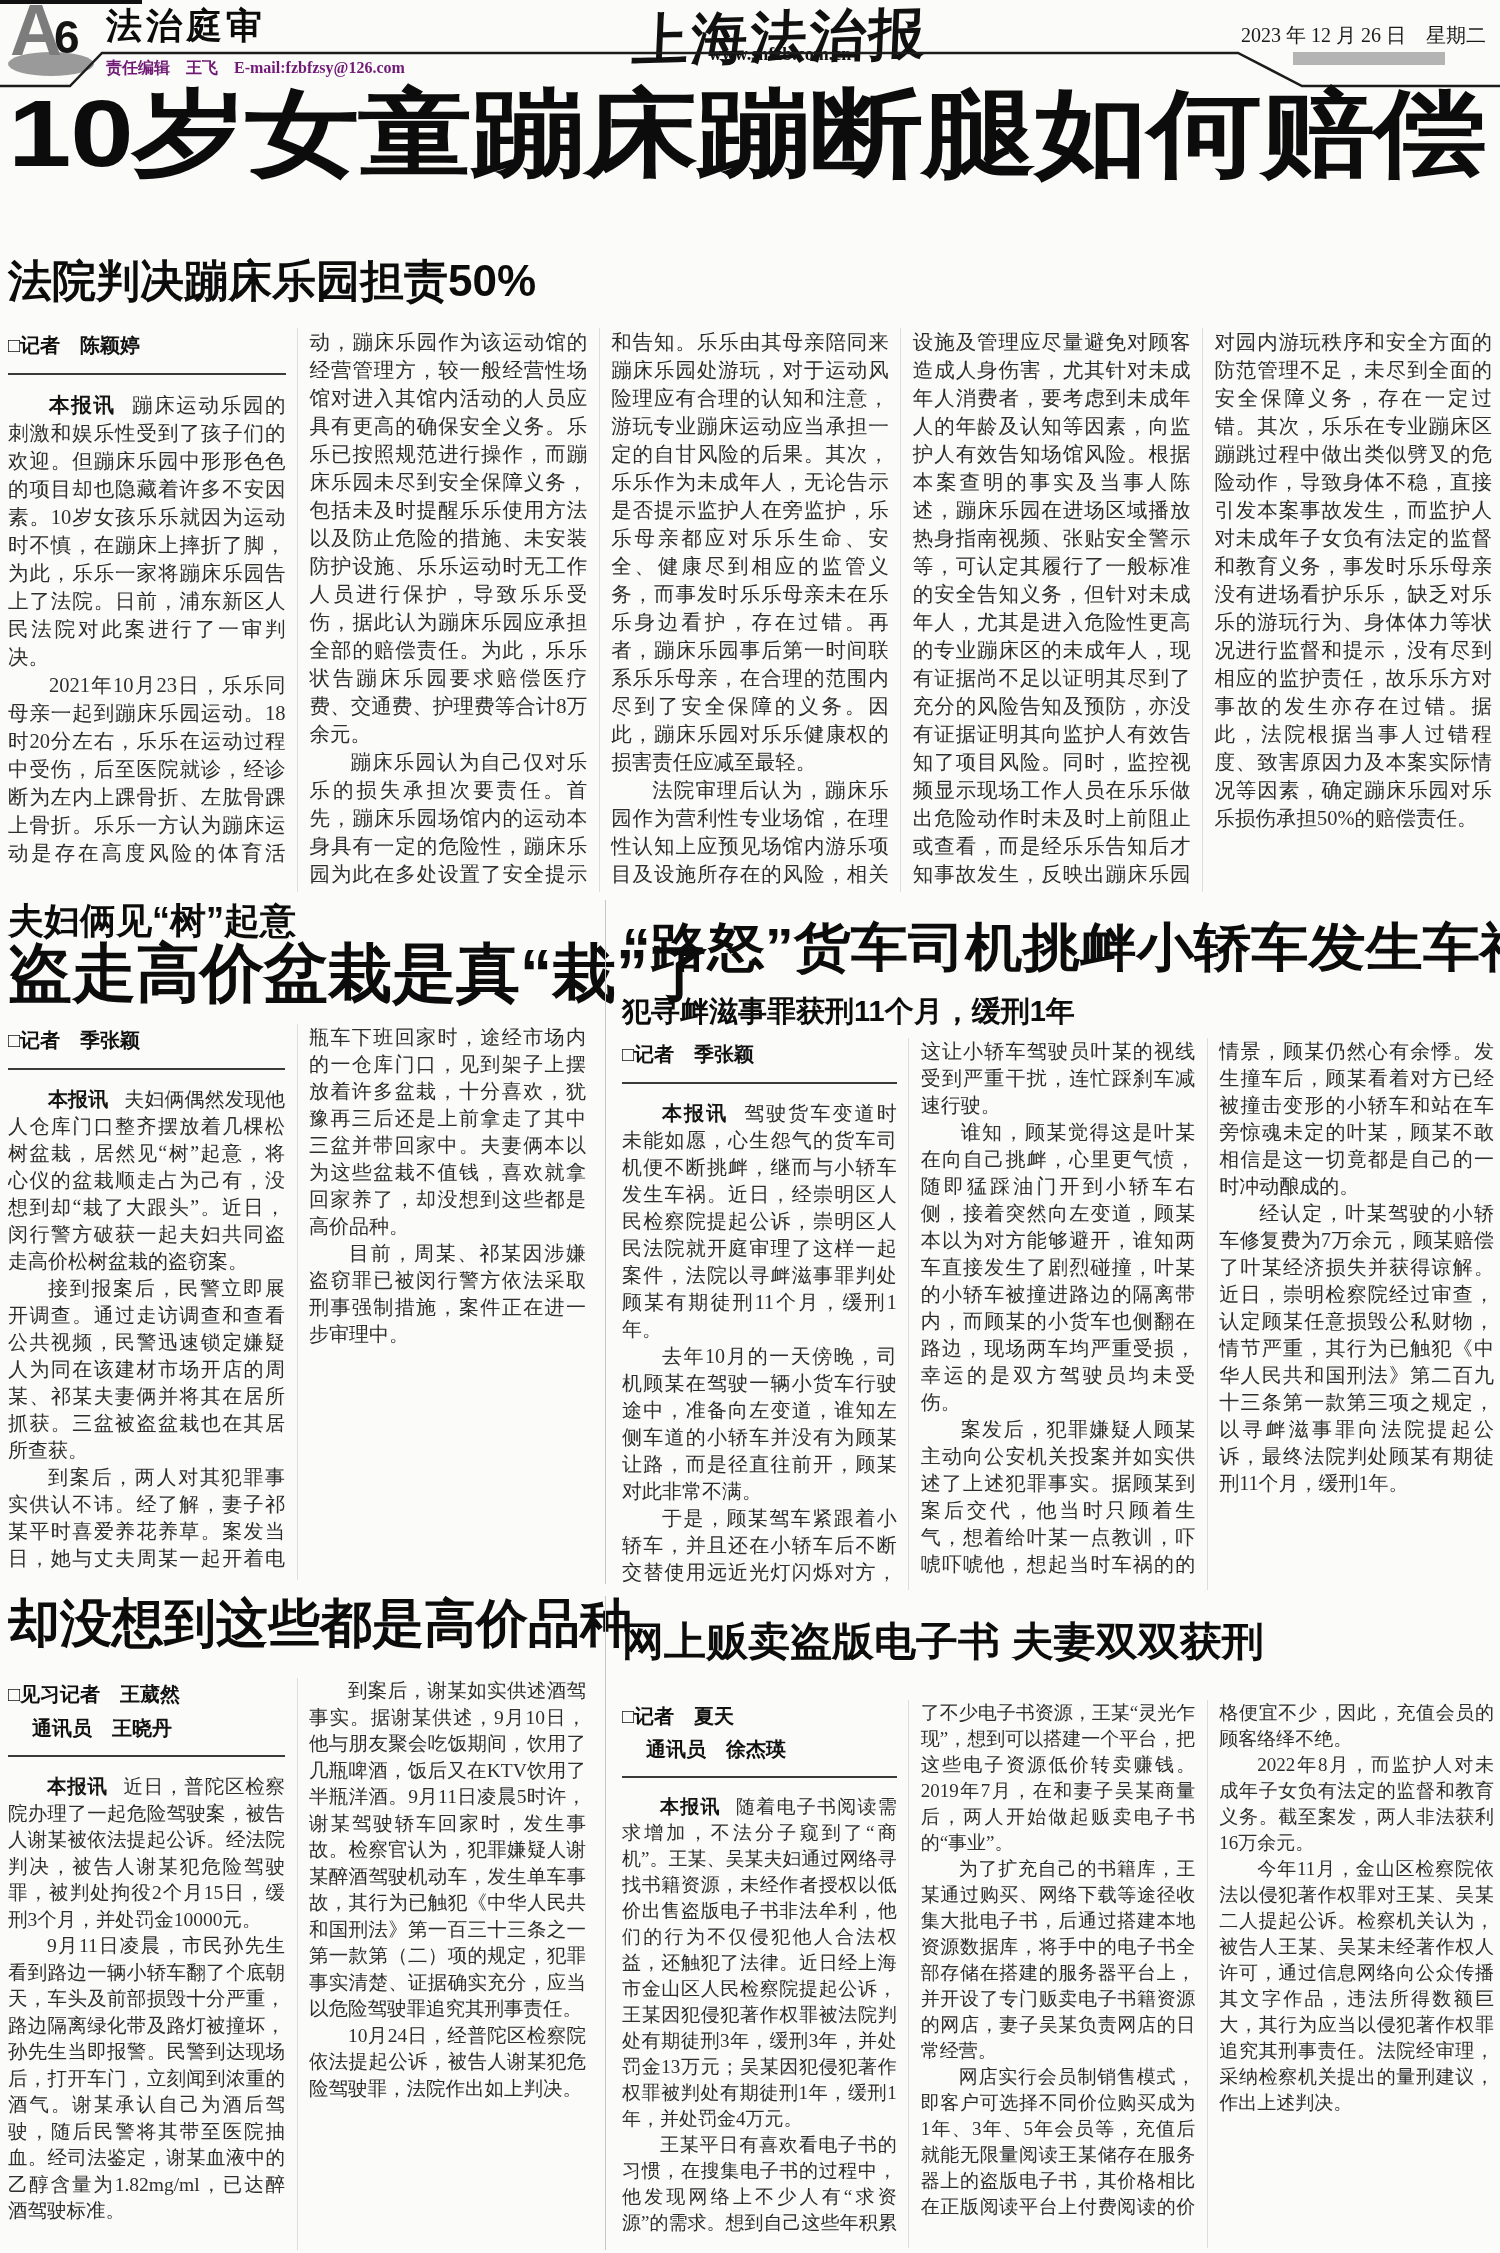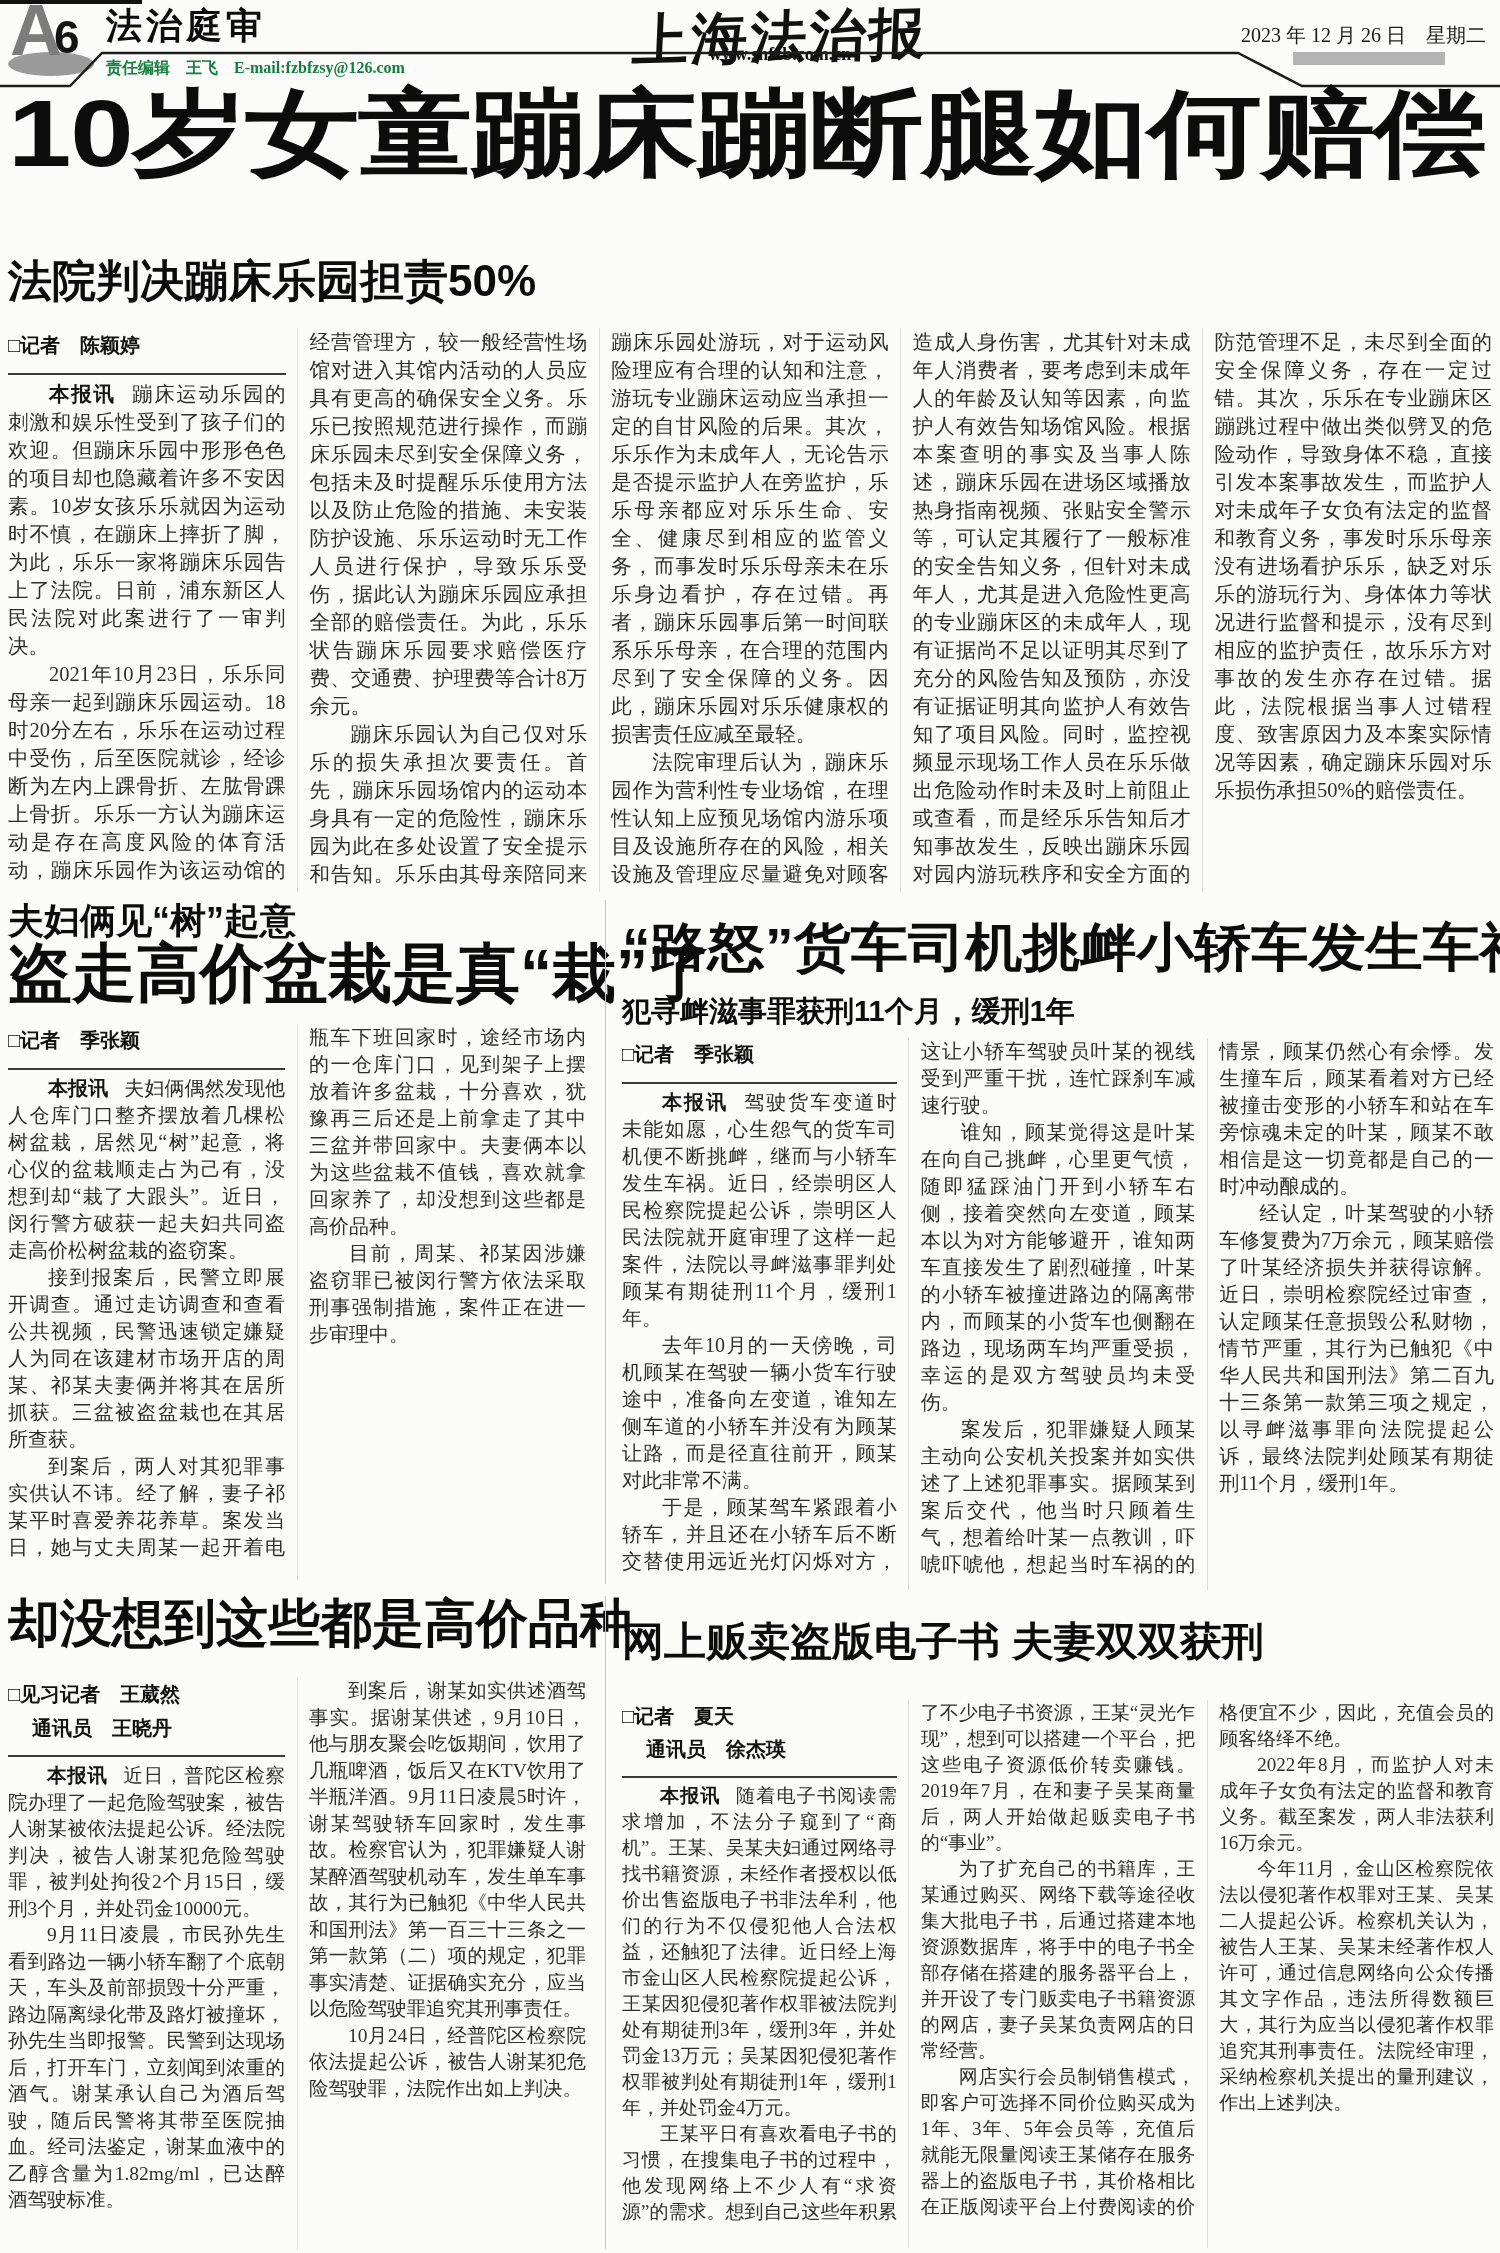--- a/index.html
+++ b/index.html
@@ -10,21 +10,21 @@
       white-space:nowrap;line-height:1.05;}
   .stretch{display:inline-block;transform-origin:0 0;}
 
   
   .topmark{left:0;top:0;width:142px;height:4px;background:#111;}
   .badge{left:10px;top:4px;width:92px;height:76px;}
   .badge .ell{position:absolute;left:-2px;top:48px;width:86px;height:24px;background:#9a9a9a;border-radius:50%;}
   .badge .lA{position:absolute;left:0;top:-10px;font:900 72px/1 "Liberation Sans","DejaVu Sans",sans-serif;color:#7c7c7c;}
   .badge .l6{position:absolute;left:44px;top:10px;font:900 46px/1 "Liberation Sans","DejaVu Sans",sans-serif;color:#141414;}
   .sectitle{left:106px;top:6px;font:900 36px/1.1 "Liberation Sans","DejaVu Sans",sans-serif;color:#0c0c0c;letter-spacing:4px;}
-  .editor{left:106px;top:58px;font-weight:700;font-size:16px;color:#15803d;}
+  .editor{left:106px;top:58px;font-weight:700;font-size:16px;color:#701a75;}
   .masthead{left:560px;top:0px;width:440px;text-align:center;font-weight:900;font-size:56px;color:#111;
             letter-spacing:3px;transform:skewX(-4deg) rotate(-1.5deg);}
   .site{left:560px;top:44px;width:440px;text-align:center;font-weight:700;font-size:18px;color:#111;}
   .dateline{right:14px;top:22px;font-size:20px;color:#1a1a1a;}
   .datebar{left:1293px;top:52px;width:152px;height:13px;background:#b4b4b4;}
   .bandsvg{left:0;top:0;width:1500px;height:100px;}
 
   
   .h1{left:8px;top:84px;font-size:95px;letter-spacing:-1px;}
   .sub1{left:8px;top:258px;font-size:44px;font-weight:800;}
@@ -40,21 +40,21 @@
         text-align:justify;overflow:hidden;color:#2e2e2e;}
   .body p{margin:0;text-indent:2em;}
   .body b.lead{font-family:"Liberation Sans","DejaVu Sans",sans-serif;color:#151515;margin-right:.8em;}
   .a1body{left:8px;top:328px;width:1484px;height:564px;column-count:5;font-size:20.5px;line-height:28px;}
   .a2body{left:8px;top:1024px;width:578px;height:556px;column-count:2;font-size:20px;line-height:27px;}
   .a3body{left:622px;top:1038px;width:872px;height:552px;column-count:3;font-size:20px;line-height:27px;}
   .a4body{left:8px;top:1678px;width:578px;height:572px;column-count:2;font-size:19.5px;line-height:26.5px;}
   .a5body{left:622px;top:1700px;width:872px;height:548px;column-count:3;font-size:19px;line-height:26px;}
 
   .byline{font-family:"Liberation Sans","DejaVu Sans",sans-serif;font-weight:700;font-size:20px;color:#111;
-          border-bottom:2px solid #3a3a3a;padding:3px 0 14px 0;margin-bottom:5px;
+          border-bottom:2px solid #3a3a3a;padding:3px 0 14px 0;margin-bottom:16px;
           break-inside:avoid;}
   .byline .bl2{margin-top:7px;padding-left:1.2em;}
 
   .vdiv{width:1px;background:#c6c6c6;}
 </style>
 </head>
 <body>
 
 <div class="page">
 

